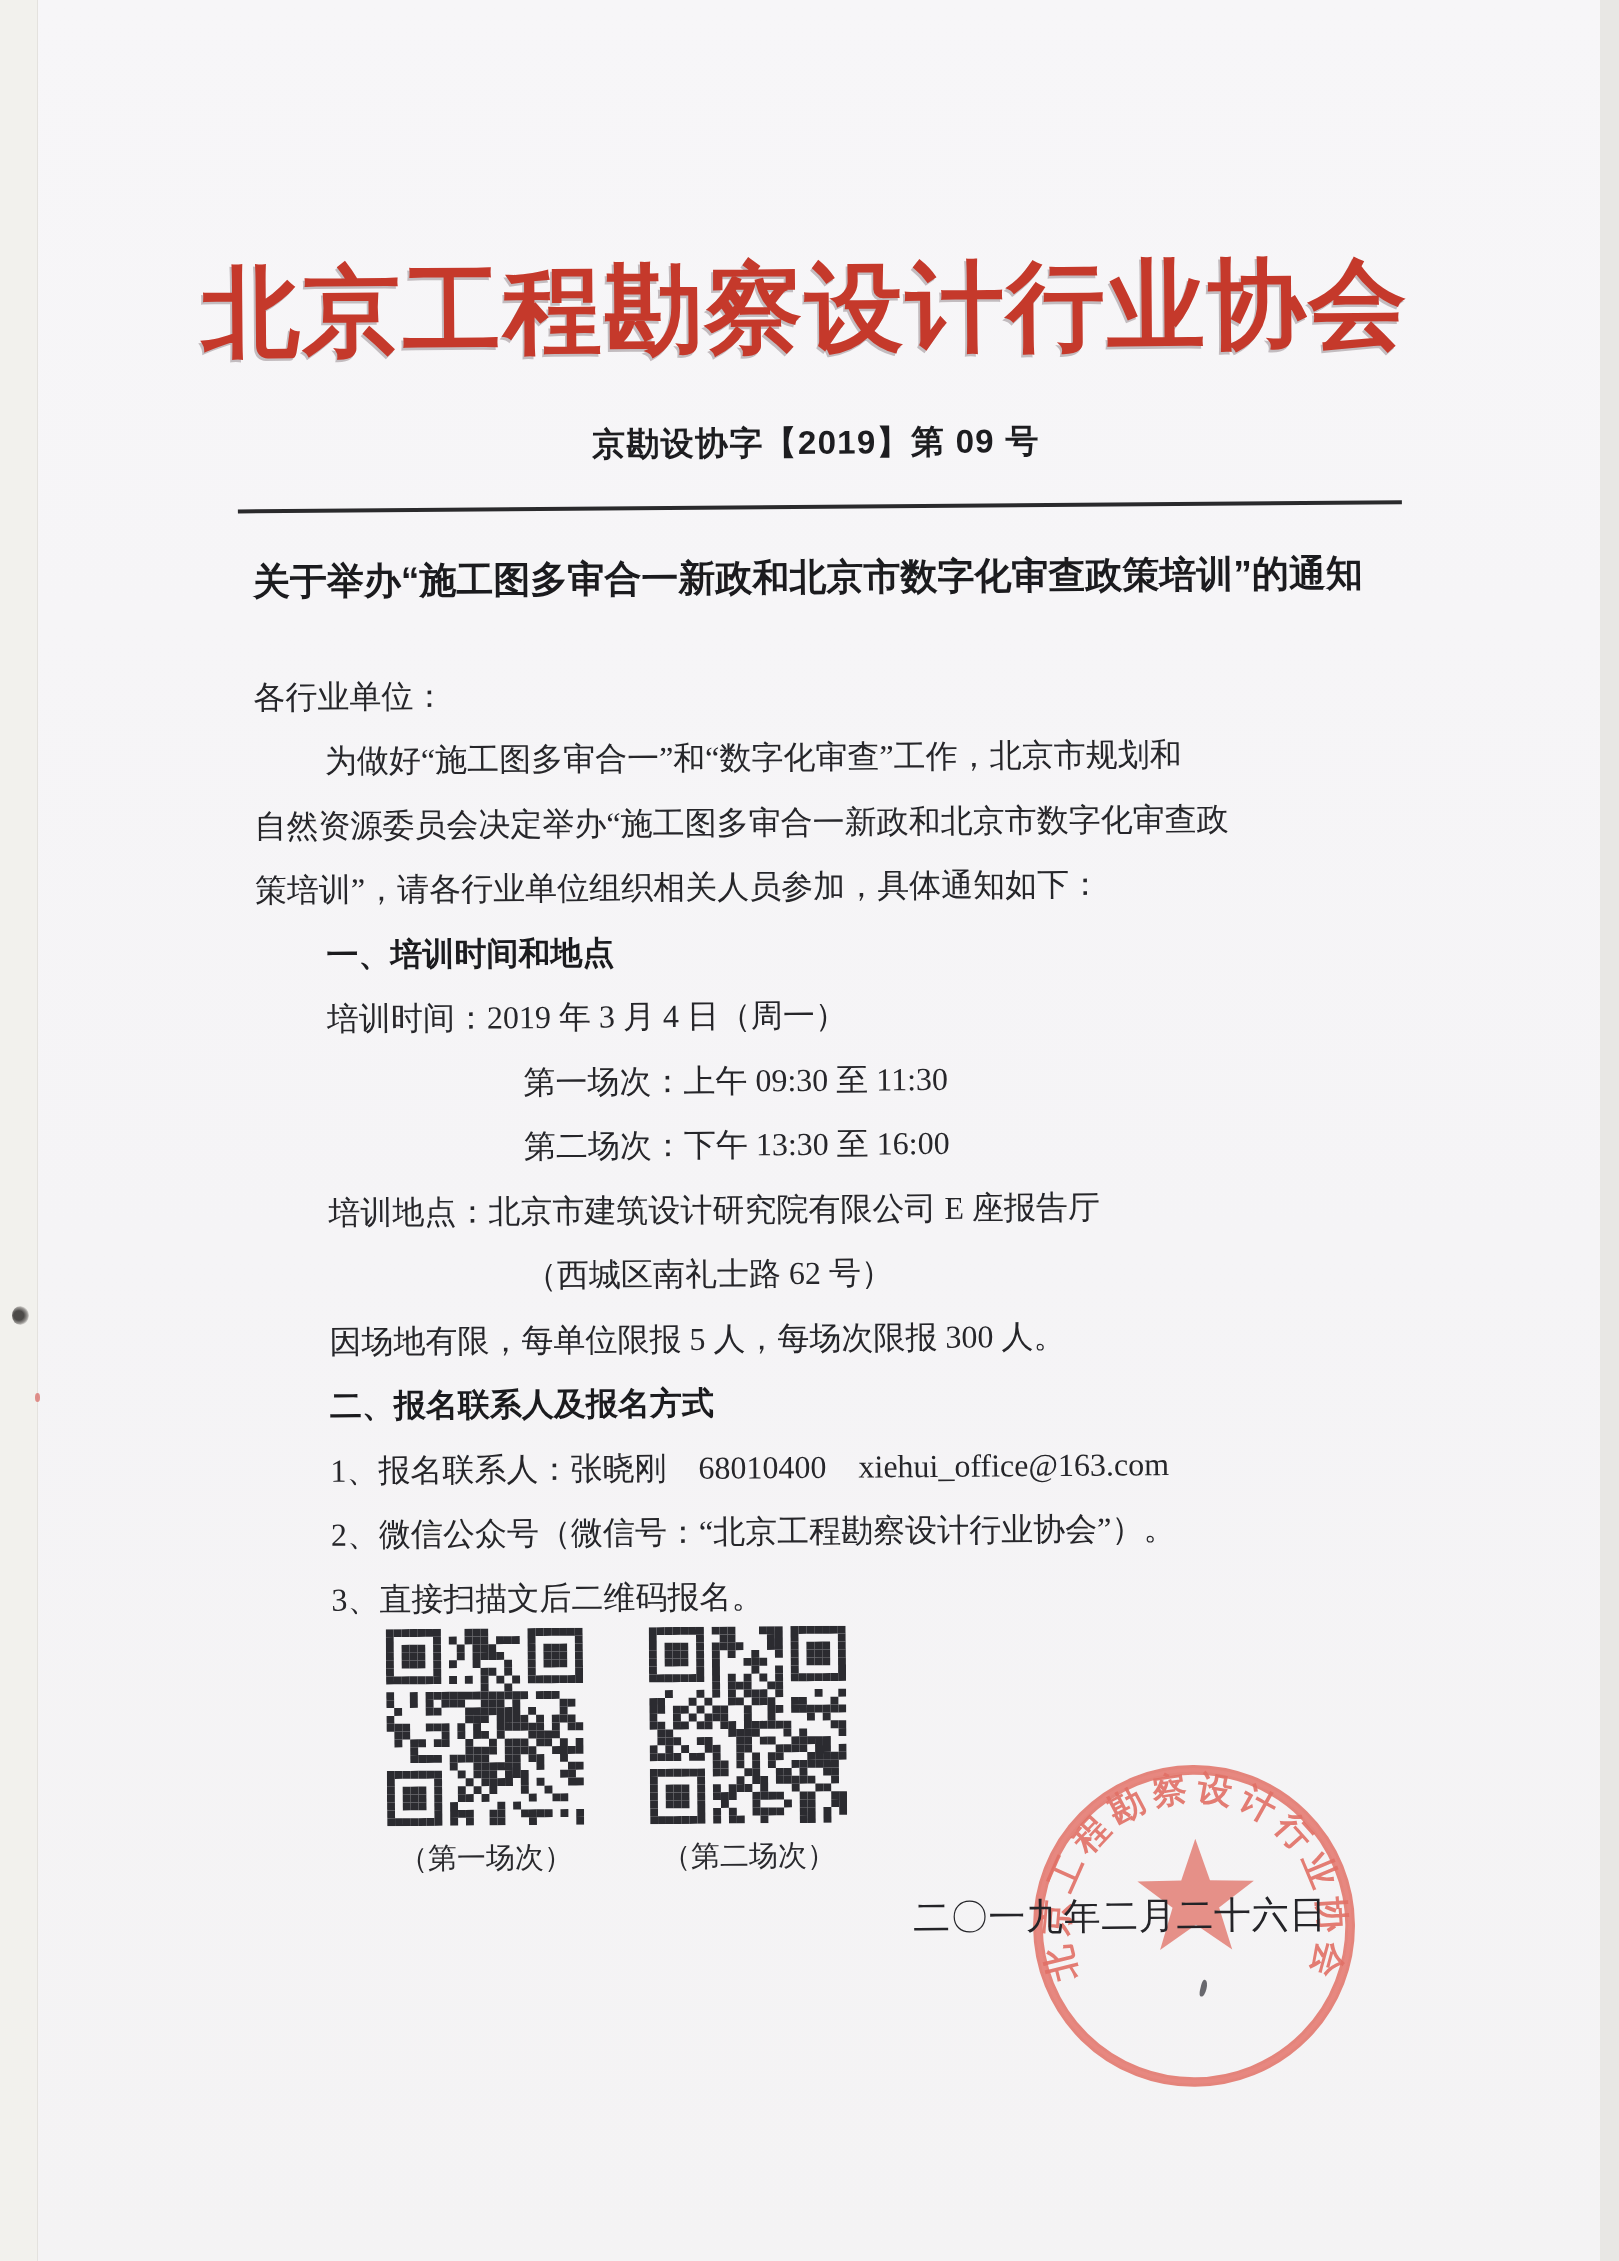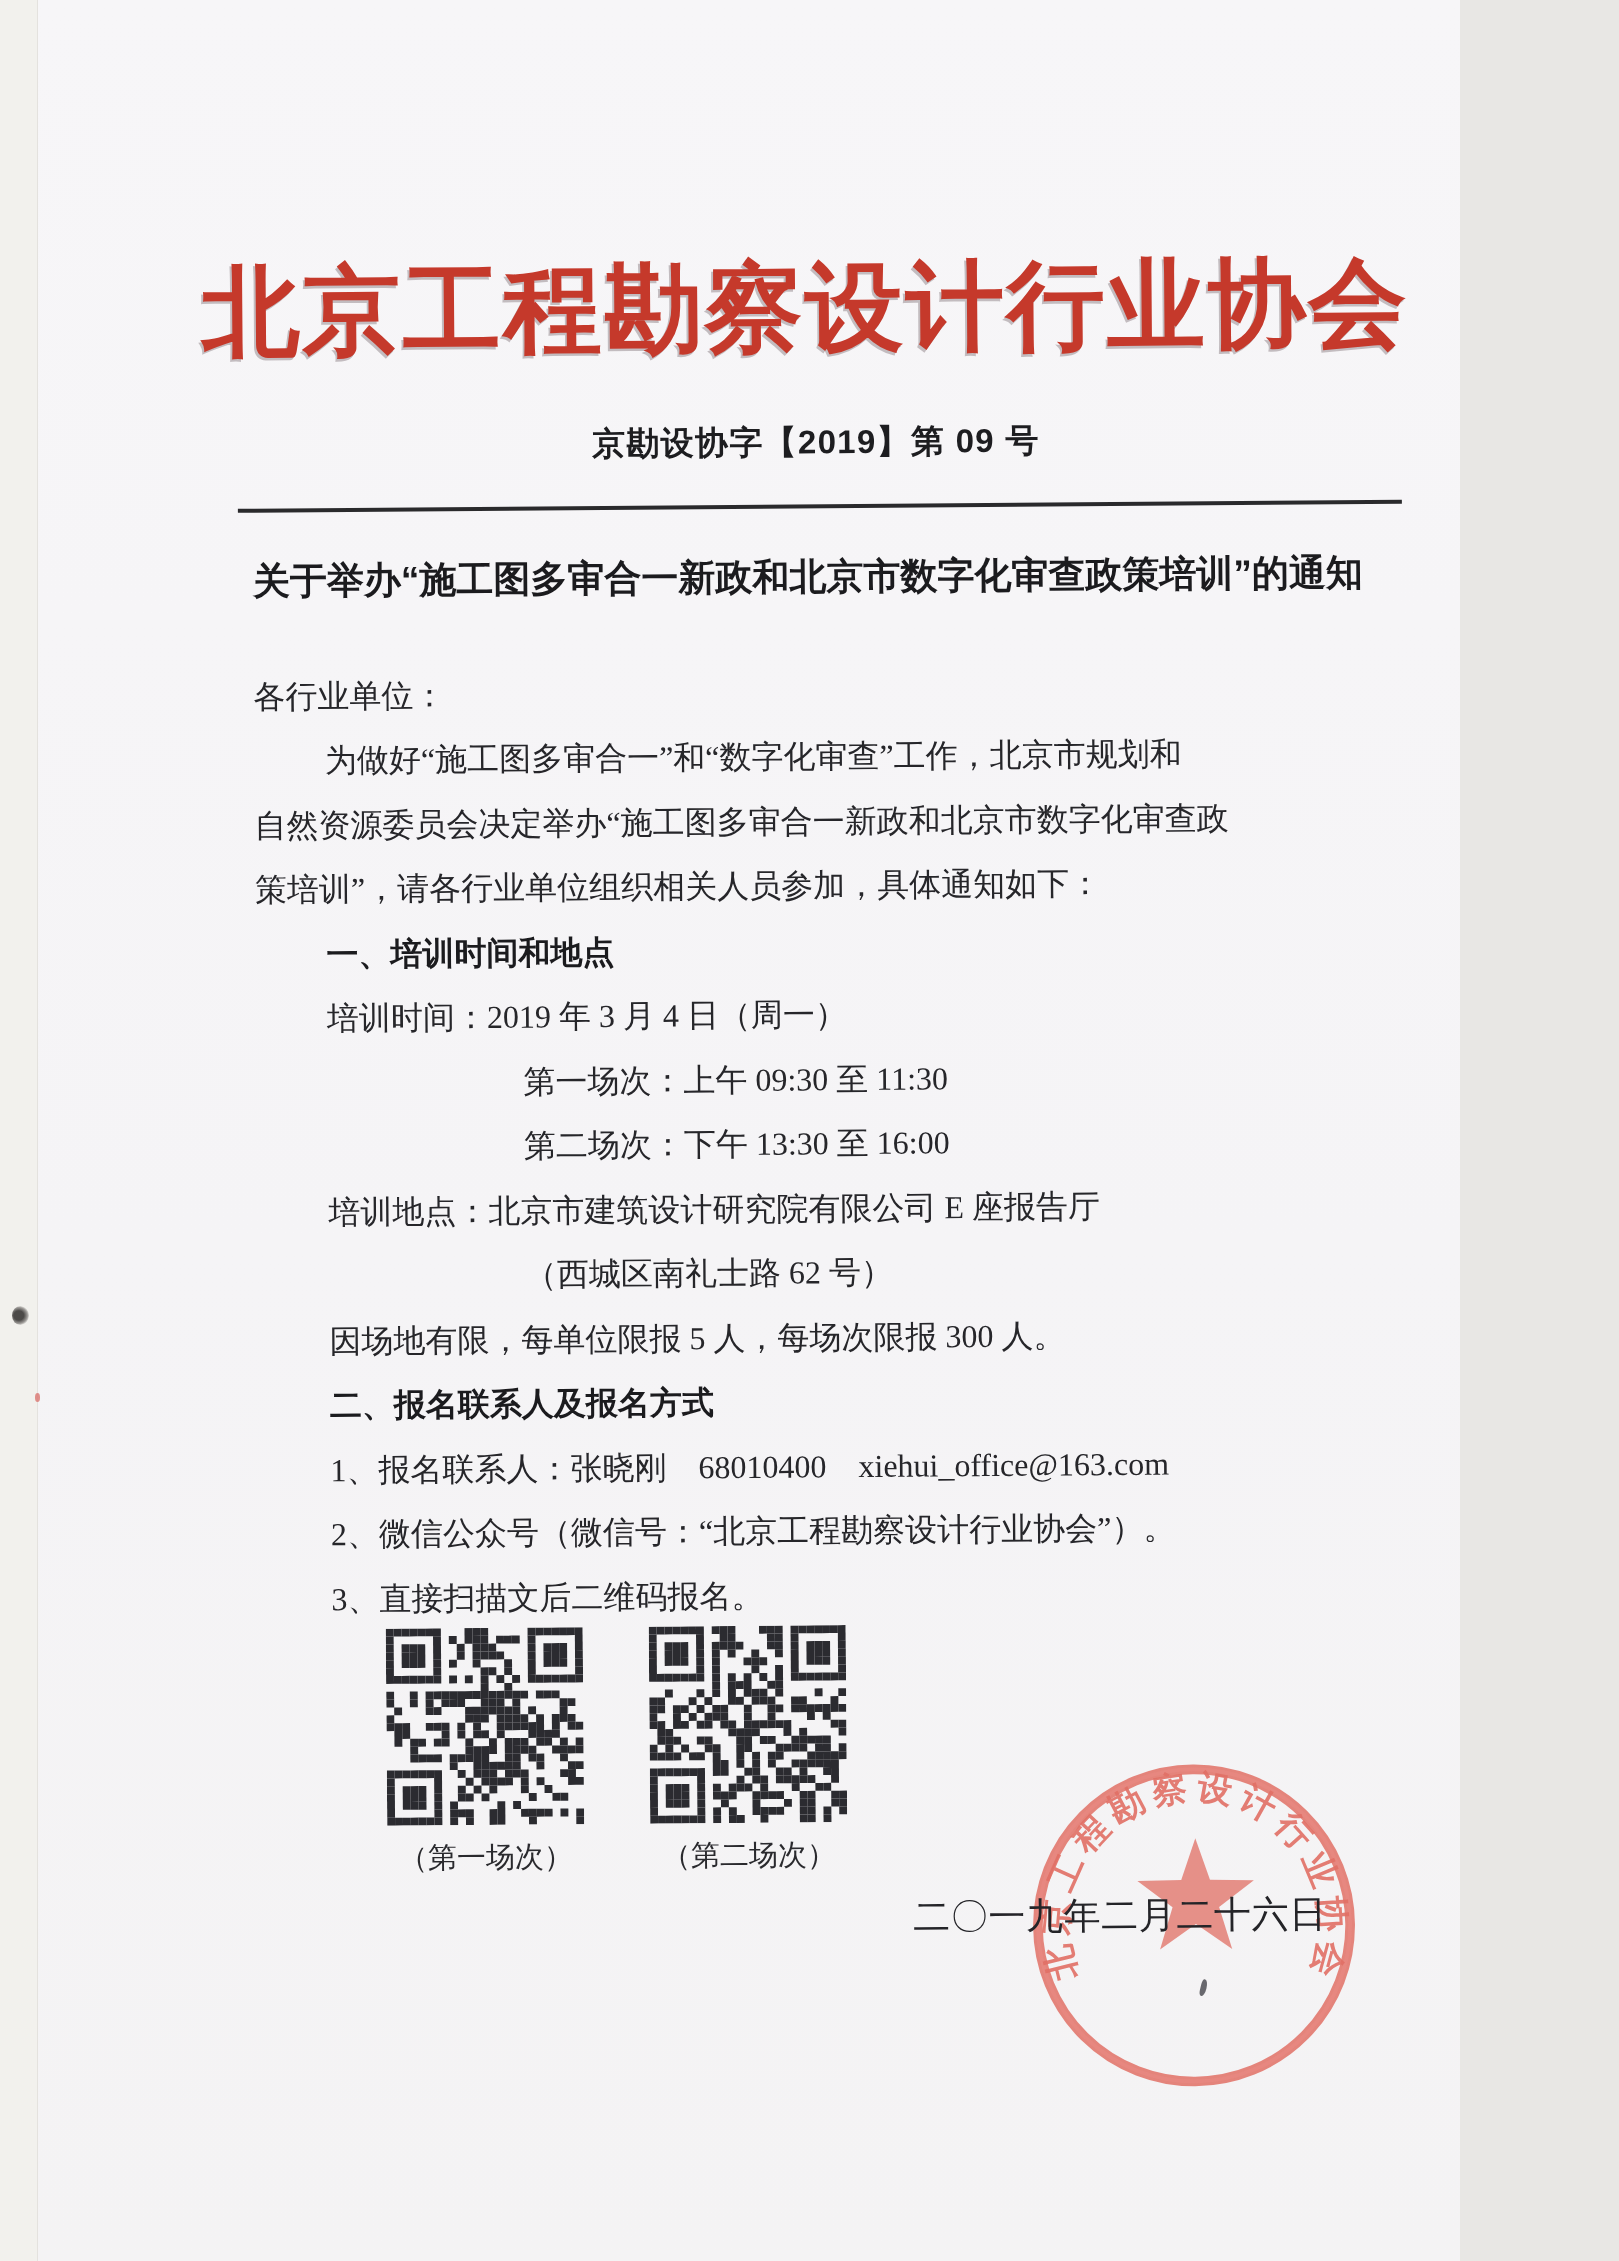--- a/index.html
+++ b/index.html
@@ -1,17 +1,17 @@
 <!DOCTYPE html>
 <html style="font-size:10.3px"><head>
 <meta charset="utf-8">
 <style>
   html,body{margin:0;padding:0;background:#e8e7e4;}
   .page{
-    position:relative;width:1460px;height:2261px;overflow:hidden;
+    position:relative;width:1600px;height:2261px;overflow:hidden;
     background:linear-gradient(180deg,#f7f6f8 0%,#f5f4f6 55%,#f4f3f4 100%);
     font-family:"Liberation Serif","DejaVu Serif",serif;color:#232326;
   }
   .scan-strip{position:absolute;left:0;top:0;width:37px;height:100%;
     background:#f2f1ed;border-right:1.3px solid #e4e2de;}
   .content{position:absolute;left:0;top:0;width:100%;height:100%;
     transform:rotate(-0.45deg);transform-origin:50% 40%;}
   .assoc-title{
     position:absolute;left:204px;top:245px;width:1212px;height:129px;
     line-height:129px;text-align:center;font-size:98px;font-weight:700;

